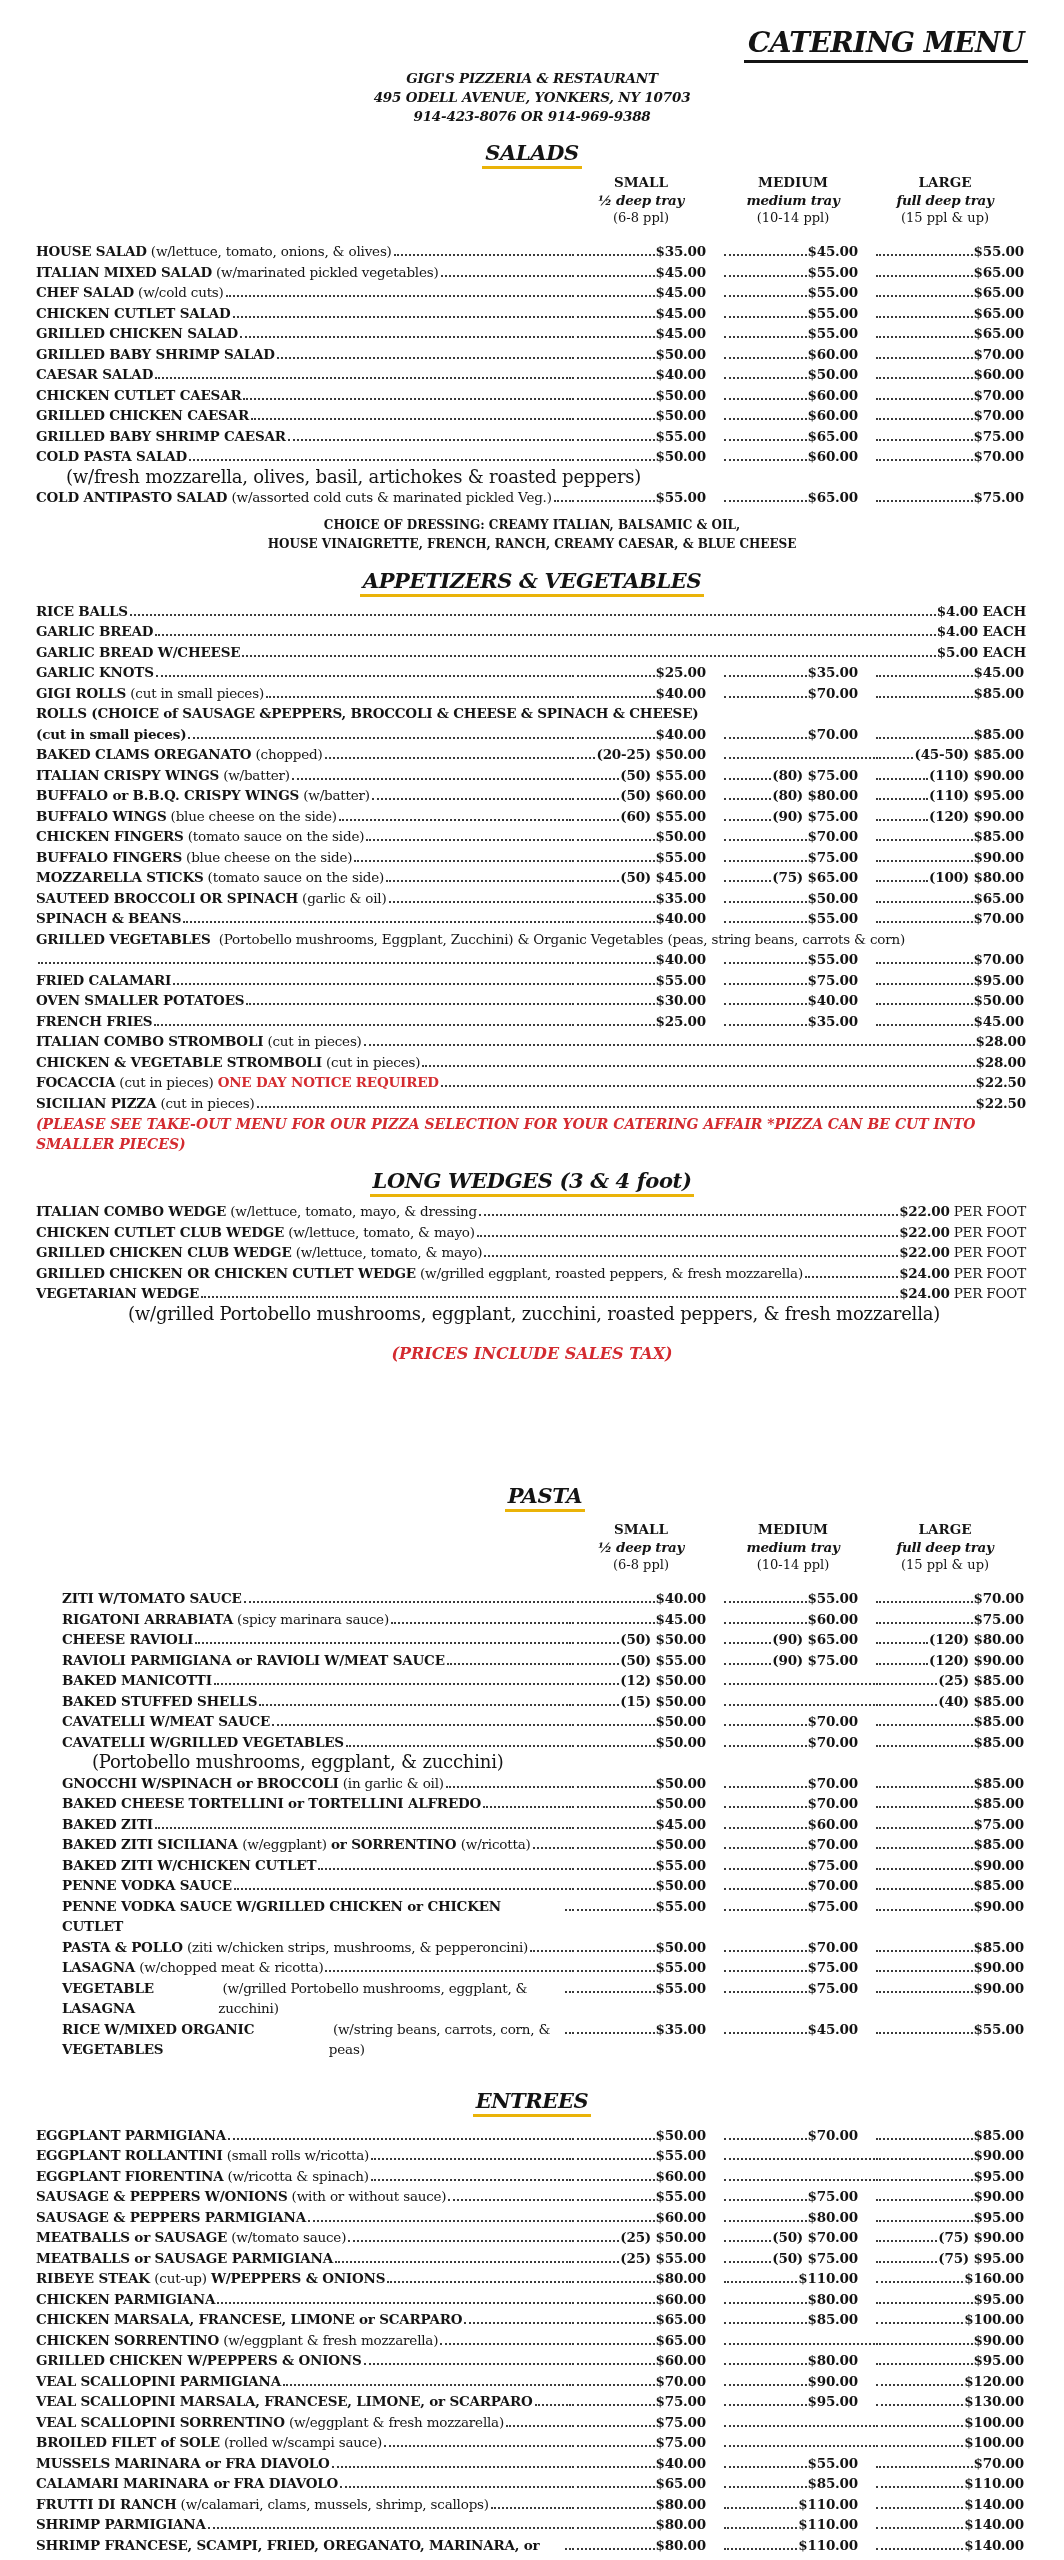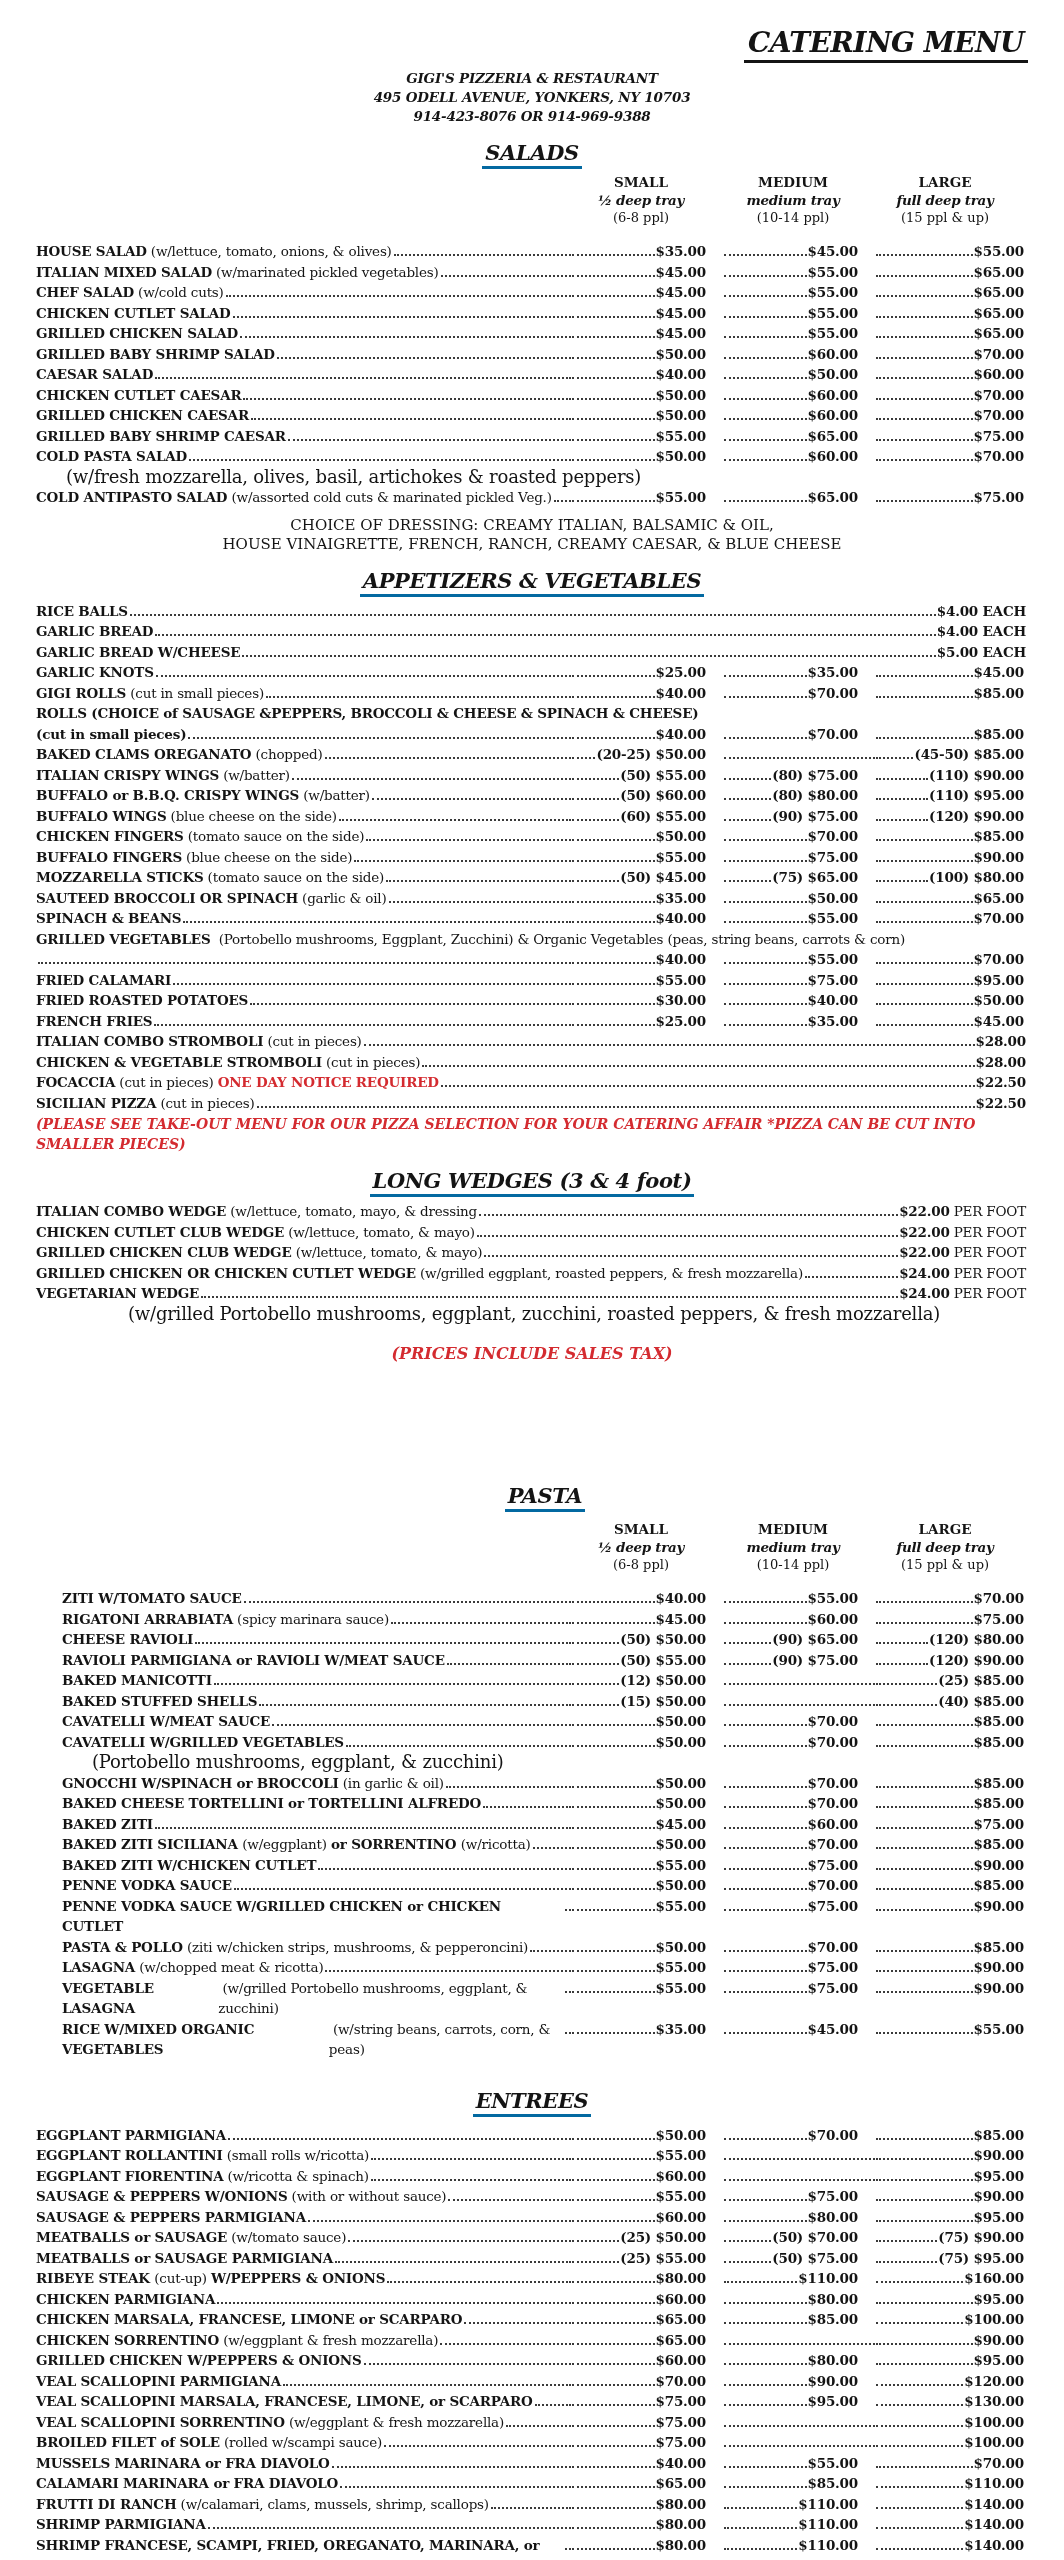--- a/index.html
+++ b/index.html
@@ -18,21 +18,21 @@
   }
   .doc-title span{border-bottom:3px solid #141414;padding:0 4px 1px 4px;}
   .contact{ text-align:center;font-weight:bold;font-style:italic;
     font-size:13.5px;line-height:19px;letter-spacing:-0.2px;}
 
   
   .sec-title{
     text-align:center;font-size:21px;font-weight:bold;font-style:italic;
     letter-spacing:-0.4px;margin:14px 0 8px 0;
   }
-  .sec-title span{border-bottom:3px solid #0369a1;padding:0 3px 1px 3px;}
+  .sec-title span{border-bottom:3px solid #eab308;padding:0 3px 1px 3px;}
 
   
   .colhead{display:flex;justify-content:flex-end;margin:4px 0 14px 0;}
   .ch{width:152px;text-align:center;line-height:18px;padding-right:14px;box-sizing:border-box;}
   .ch .l1{font-weight:bold;font-size:13.5px;}
   .ch .l2{font-weight:bold;font-style:italic;font-size:13.5px;letter-spacing:-0.3px;}
   .ch .l3{font-size:13px;}
 
   
   .mrow{display:flex;align-items:baseline;font-size:13.5px;line-height:20.5px;letter-spacing:-0.2px;}
@@ -45,21 +45,21 @@
   .pc .lead{margin-left:0;}
   .pv{font-weight:bold;white-space:nowrap;}
   .pc.s .pv,.pc.m .pv{padding-right:18px;}
   .pc.l .pv{padding-right:4px;}
   .single-price{font-weight:bold;white-space:nowrap;padding-right:2px;}
   .single-price .sfx{font-weight:normal;}
   .subline{font-size:18px;line-height:20.5px;padding-left:30px;letter-spacing:-0.2px;}
   .sub-wide{padding-left:92px;}
 
   
-  .note-center{ text-align:center;font-weight:normal;font-size:15px;line-height:19px;margin:8px 0 2px 0;}
+  .note-center{ text-align:center;font-weight:bold;font-size:12px;line-height:19px;margin:8px 0 2px 0;}
   .note-red-left{ color:var(--red);font-weight:bold;font-style:italic;font-size:14px;line-height:20px;margin:1px 0;}
   .note-red-center{ text-align:center;color:var(--red);font-weight:bold;font-style:italic;font-size:16px;margin:20px 0 6px 0;}
 
   
   .sec-appetizers{margin-top:8px;}
   .sec-wedges{margin-top:0;}
   .sec-pasta{margin-top:120px;margin-left:26px;}
   .sec-entrees{margin-top:28px;}
   .sec-pasta .sec-title,.sec-entrees .sec-title{margin-bottom:12px;}
 </style>
@@ -612,21 +612,21 @@
             <span class="lead"></span>
             <span class="pv">$75.00</span>
           </div>
           <div class="pc l">
             <span class="lead"></span>
             <span class="pv">$95.00</span>
           </div>
         </div>
         <div class="mrow">
           <div class="left">
-            <span class="nm">FRIED ROASTED POTATOES</span>
+            <span class="nm">OVEN SMALLER POTATOES</span>
             <span class="lead"></span>
           </div>
           <div class="pc s">
             <span class="lead"></span>
             <span class="pv">$30.00</span>
           </div>
           <div class="pc m">
             <span class="lead"></span>
             <span class="pv">$40.00</span>
           </div>

